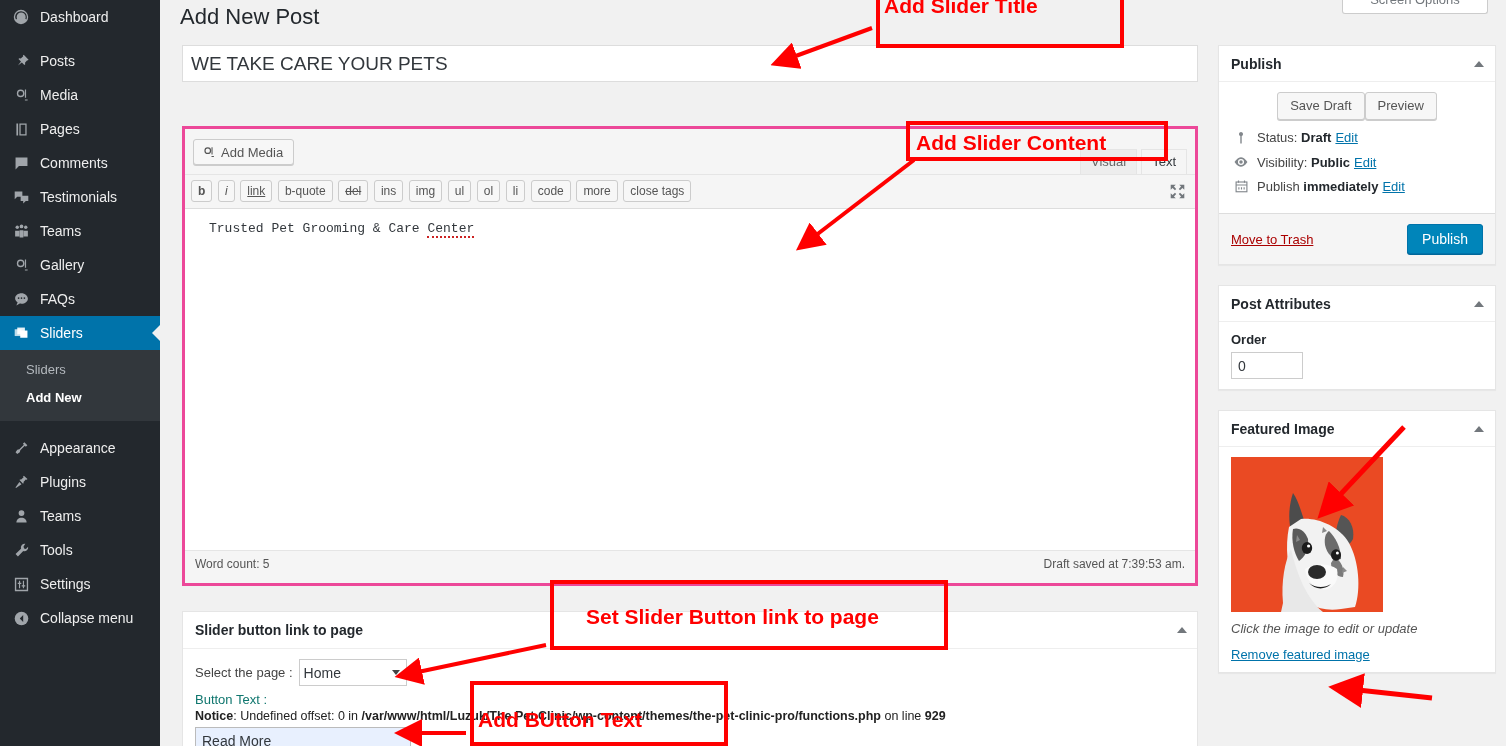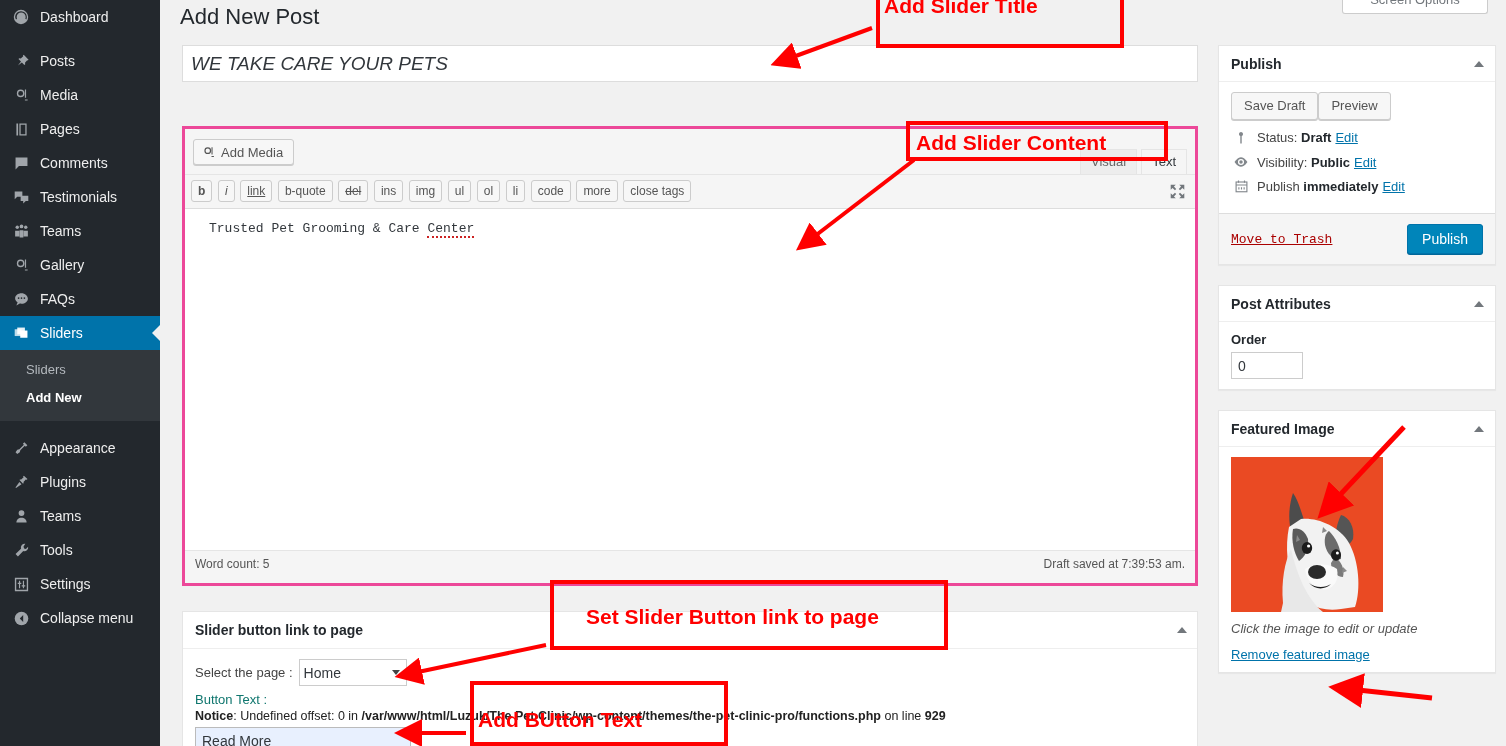--- a/index.html
+++ b/index.html
@@ -104,21 +104,20 @@
   }
   #title-input {
     width: 100%; height: 37px;
     border: 1px solid #ddd;
     background: #fff;
     font-size: 19px;
     font-family: "Liberation Sans", sans-serif;
     color: #32373c;
     padding: 3px 8px;
     outline: none;
-    font-style: italic;
   }
 
   
   #editor {
     position: absolute; left: 22px; top: 126px;
     width: 1016px; height: 460px;
     background: #f5f5f5;
     border: 3px solid #ec4899;
   }
   #media-bar {
@@ -296,21 +295,21 @@
     position: absolute; right: 11px; top: 50%;
     margin-top: -3px;
     width: 0; height: 0;
     border-left: 5px solid transparent;
     border-right: 5px solid transparent;
     border-bottom: 6px solid #72777c;
     cursor: pointer;
   }
   .pb-body { padding: 10px 12px 10px 12px; }
 
-  .pub-top { display: flex; justify-content: flex-start; align-items: center; margin-bottom: 10px; }
+  .pub-top { display: flex; justify-content: center; align-items: center; margin-bottom: 10px; }
   .btn-secondary {
     height: 28px; line-height: 26px;
     padding: 0 12px;
     background: #f7f7f7;
     border: 1px solid #ccc;
     border-radius: 3px;
     color: #555;
     font-size: 13px;
     box-shadow: 0 1px 0 #ccc;
     cursor: pointer;
@@ -318,21 +317,21 @@
   .pub-row { display: flex; align-items: center; margin-bottom: 9px; font-size: 13px; color: #444; }
   .pub-ico { width: 20px; margin-right: 6px; display:flex; align-items:center; justify-content:center; color:#82878c; flex:0 0 20px;}
   .pub-row b { font-weight: bold; color: #23282d; }
   .edit-link { color: #0073aa; text-decoration: underline; margin-left: 4px; cursor: pointer; }
   .pub-actions {
     border-top: 1px solid #ddd;
     background: #f5f5f5;
     padding: 10px 12px;
     display: flex; align-items: center; justify-content: space-between;
   }
-  #trash-link { color: #a00; text-decoration: underline; font-size: 13px; cursor: pointer; font-family: Liberation Mono, monospace; }
+  #trash-link { color: #a00; text-decoration: underline; font-size: 13px; cursor: pointer; }
   .btn-primary {
     height: 30px; line-height: 28px;
     padding: 0 14px;
     background: #0085ba;
     border: 1px solid #0073aa;
     border-radius: 3px;
     color: #fff;
     font-size: 14px;
     box-shadow: 0 1px 0 #006799;
     cursor: pointer;

